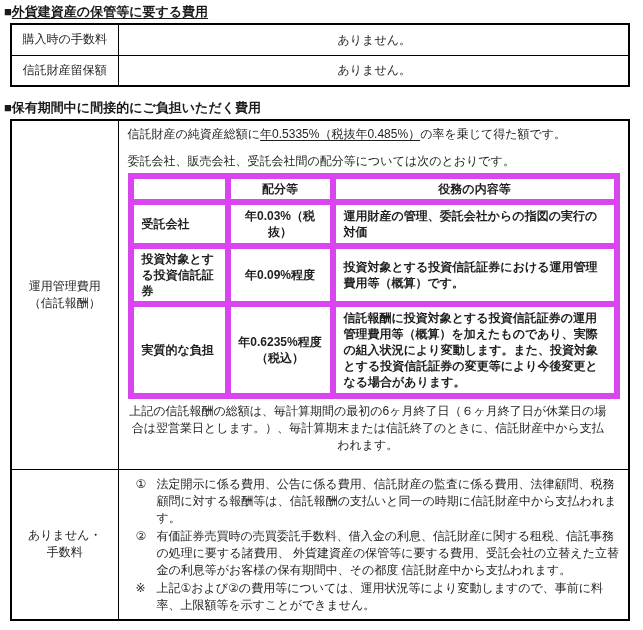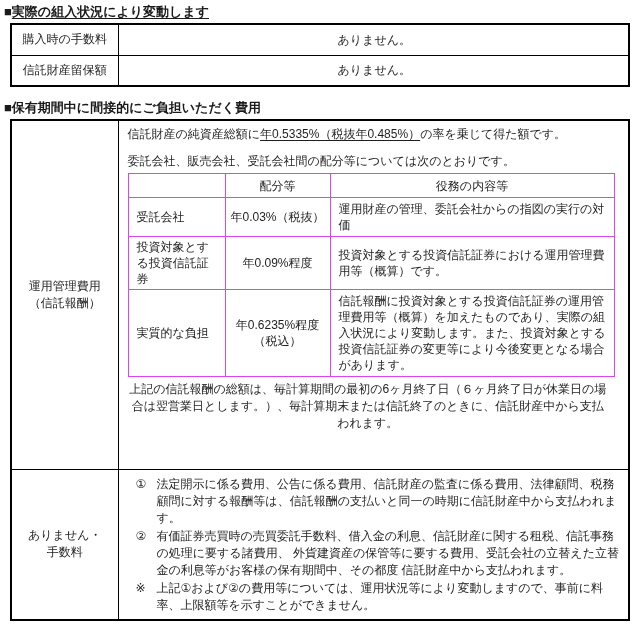--- a/index.html
+++ b/index.html
@@ -56,22 +56,22 @@
     padding: 5px 20px 4px 9px;
   }
   .fee-content .intro { margin: 0; line-height: 17px; }
   .fee-content .alloc-intro { margin: 10px 0 3px 0; line-height: 17px; }
 
   .alloc-table {
     width: 486px;
     border: 1px solid #000;
   }
   .alloc-table th, .alloc-table td {
-    border: 1px solid #d946ef;
-    font-weight: normal;
+    border: 6px solid #d946ef;
+    font-weight: bold;
     line-height: 16px;
   }
   .alloc-table th { text-align: center; padding: 2px 4px; height: 24px; vertical-align: middle; }
   .alloc-col-party { width: 97px; }
   .alloc-col-rate { width: 105px; }
   .alloc-col-desc { width: 284px; }
   .alloc-party { text-align: left; padding: 2px 4px 2px 8px; vertical-align: middle; }
   .alloc-rate { text-align: center; padding: 2px 4px; vertical-align: middle; }
   .alloc-desc { text-align: left; padding: 3px 6px 3px 8px; vertical-align: middle; line-height: 17px; }
   .row-h1 { height: 32px; }
@@ -88,21 +88,21 @@
   .fee-list .marker { flex: 0 0 21px; }
   .fee-list .item-text { flex: 1; }
 
   .gap-between-sections { height: 13px; }
 </style>
 </head>
 <body>
 
 <div class="doc">
 
-  <div class="section-title"><span>■</span><span class="u-title">実際の組入状況により変動します</span></div>
+  <div class="section-title"><span>■</span><span class="u-title">外貨建資産の保管等に要する費用</span></div>
 
   <table class="outer-table">
     <tbody>
       <tr class="simple-row">
         <td class="label-col cell-label">購入時の手数料</td>
         <td class="cell-value">ありません。</td>
       </tr>
       <tr class="simple-row">
         <td class="label-col cell-label">信託財産留保額</td>
         <td class="cell-value">ありません。</td>

